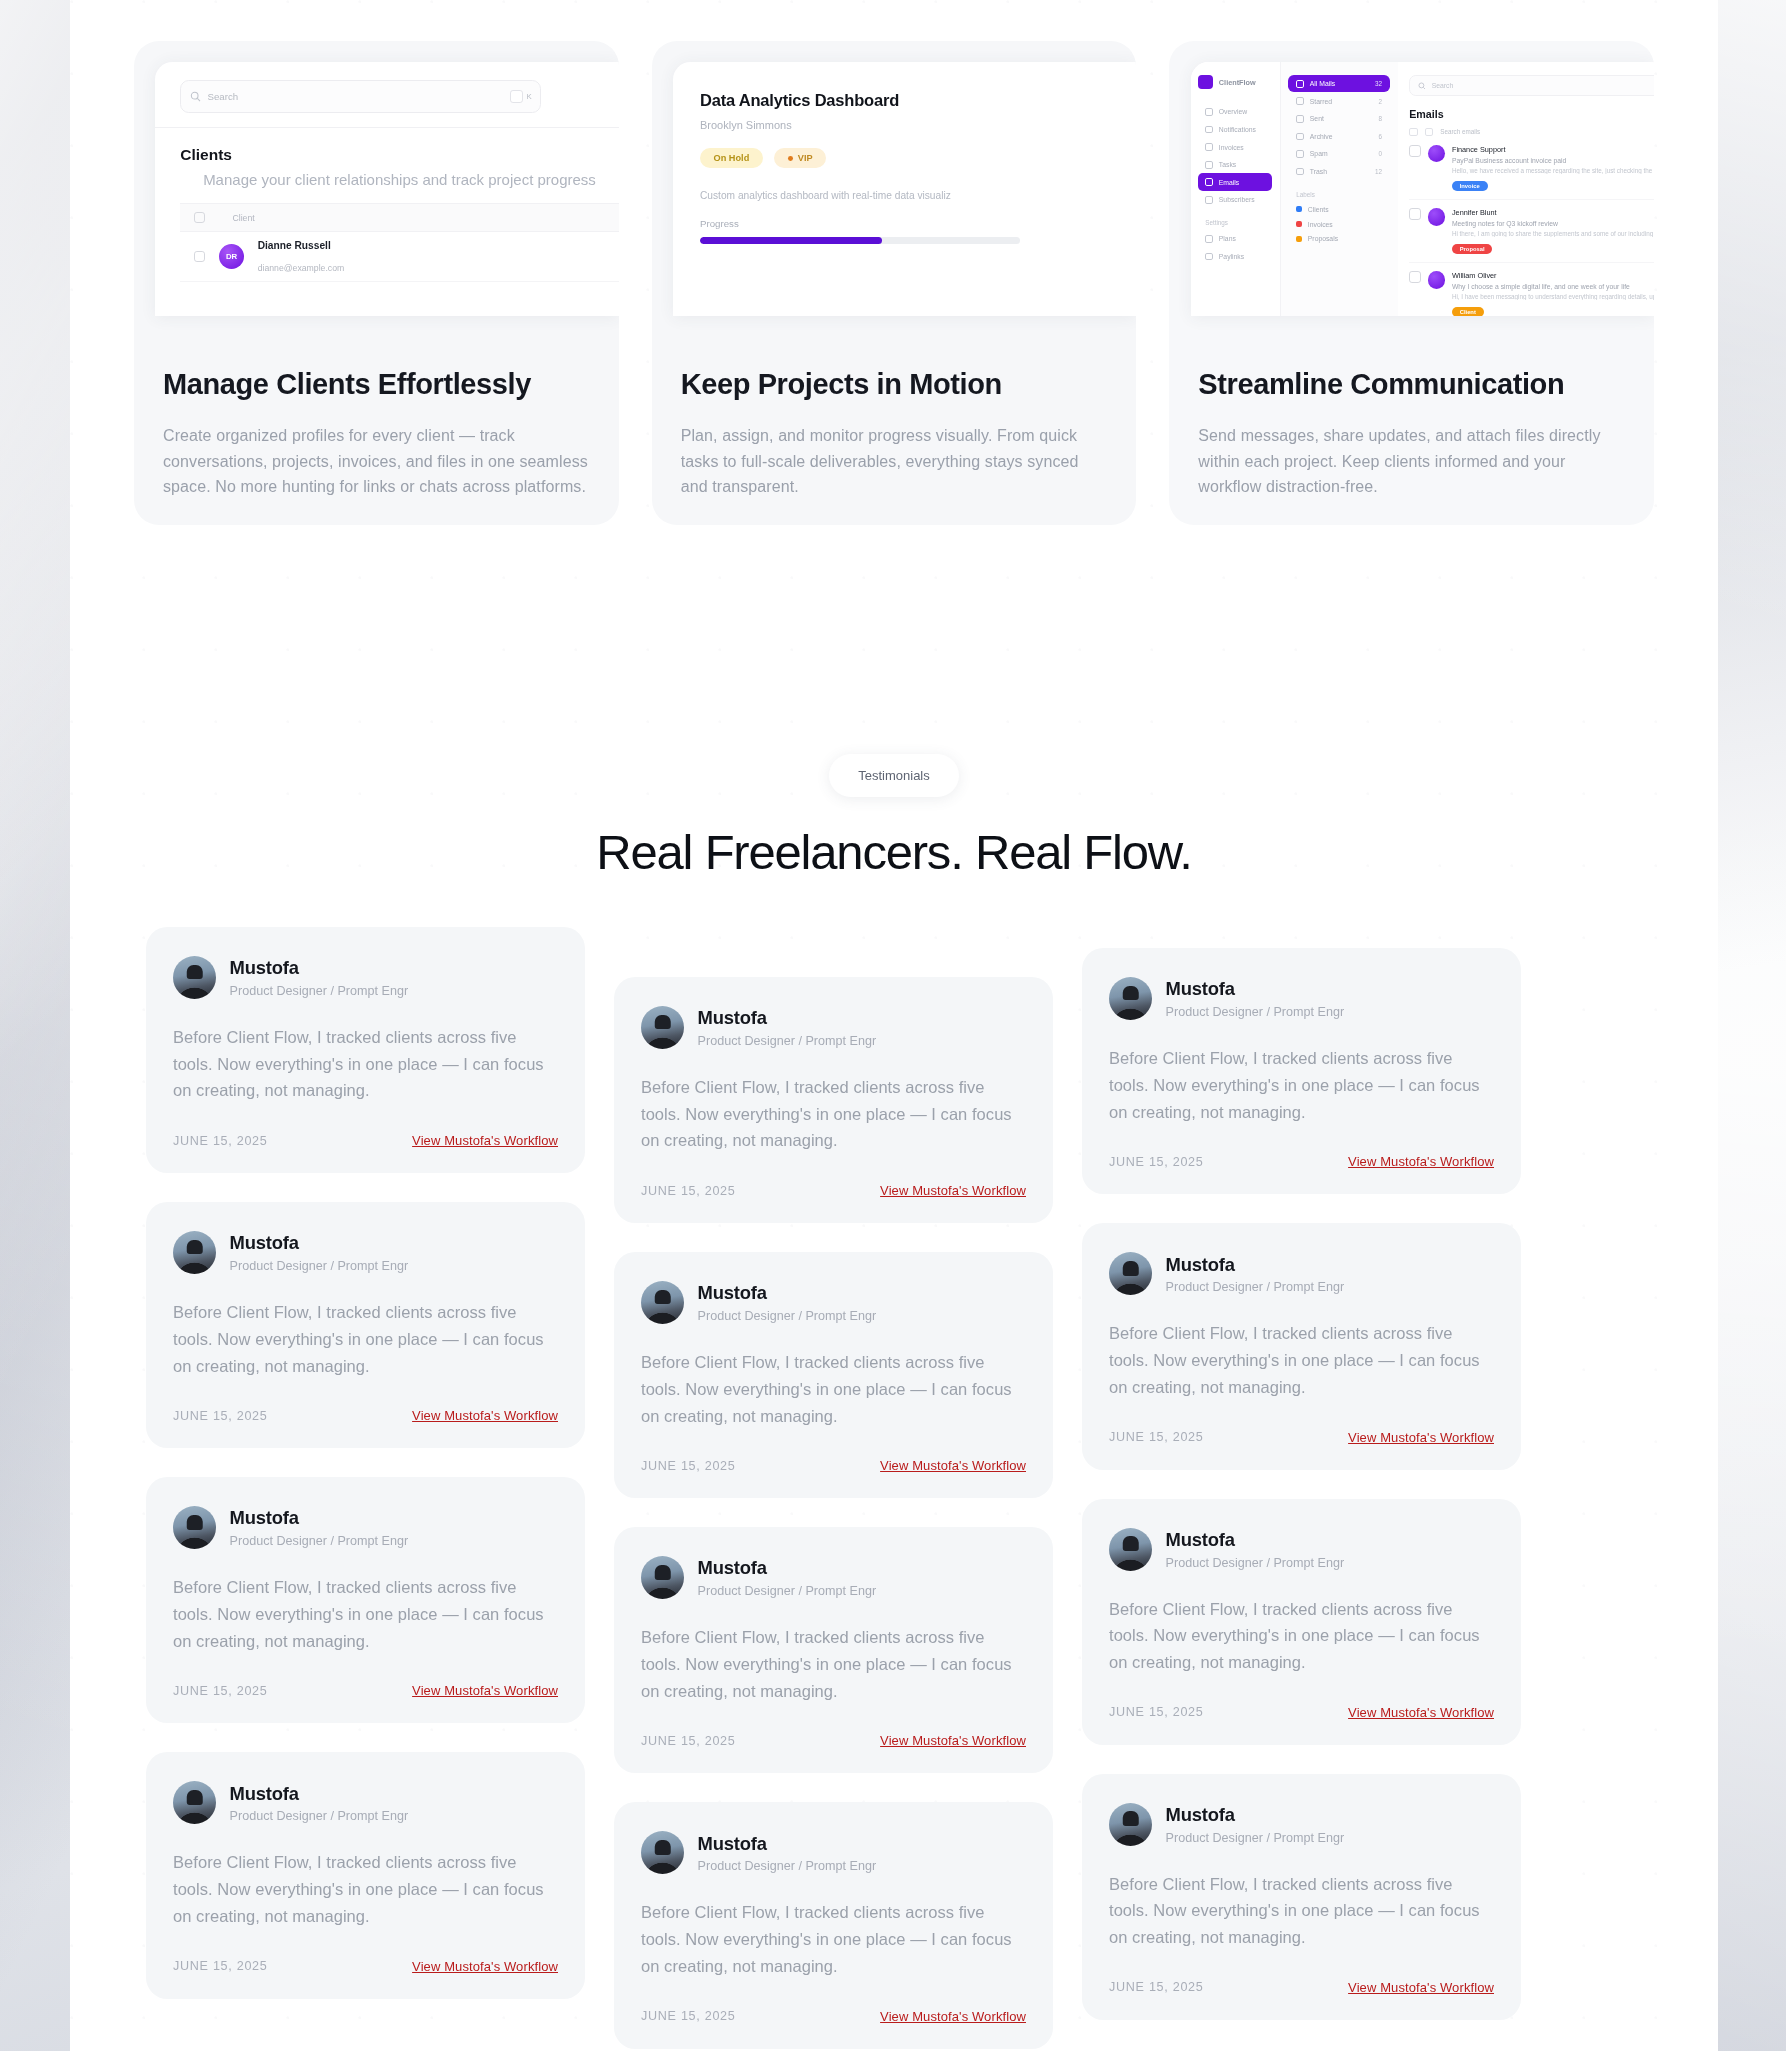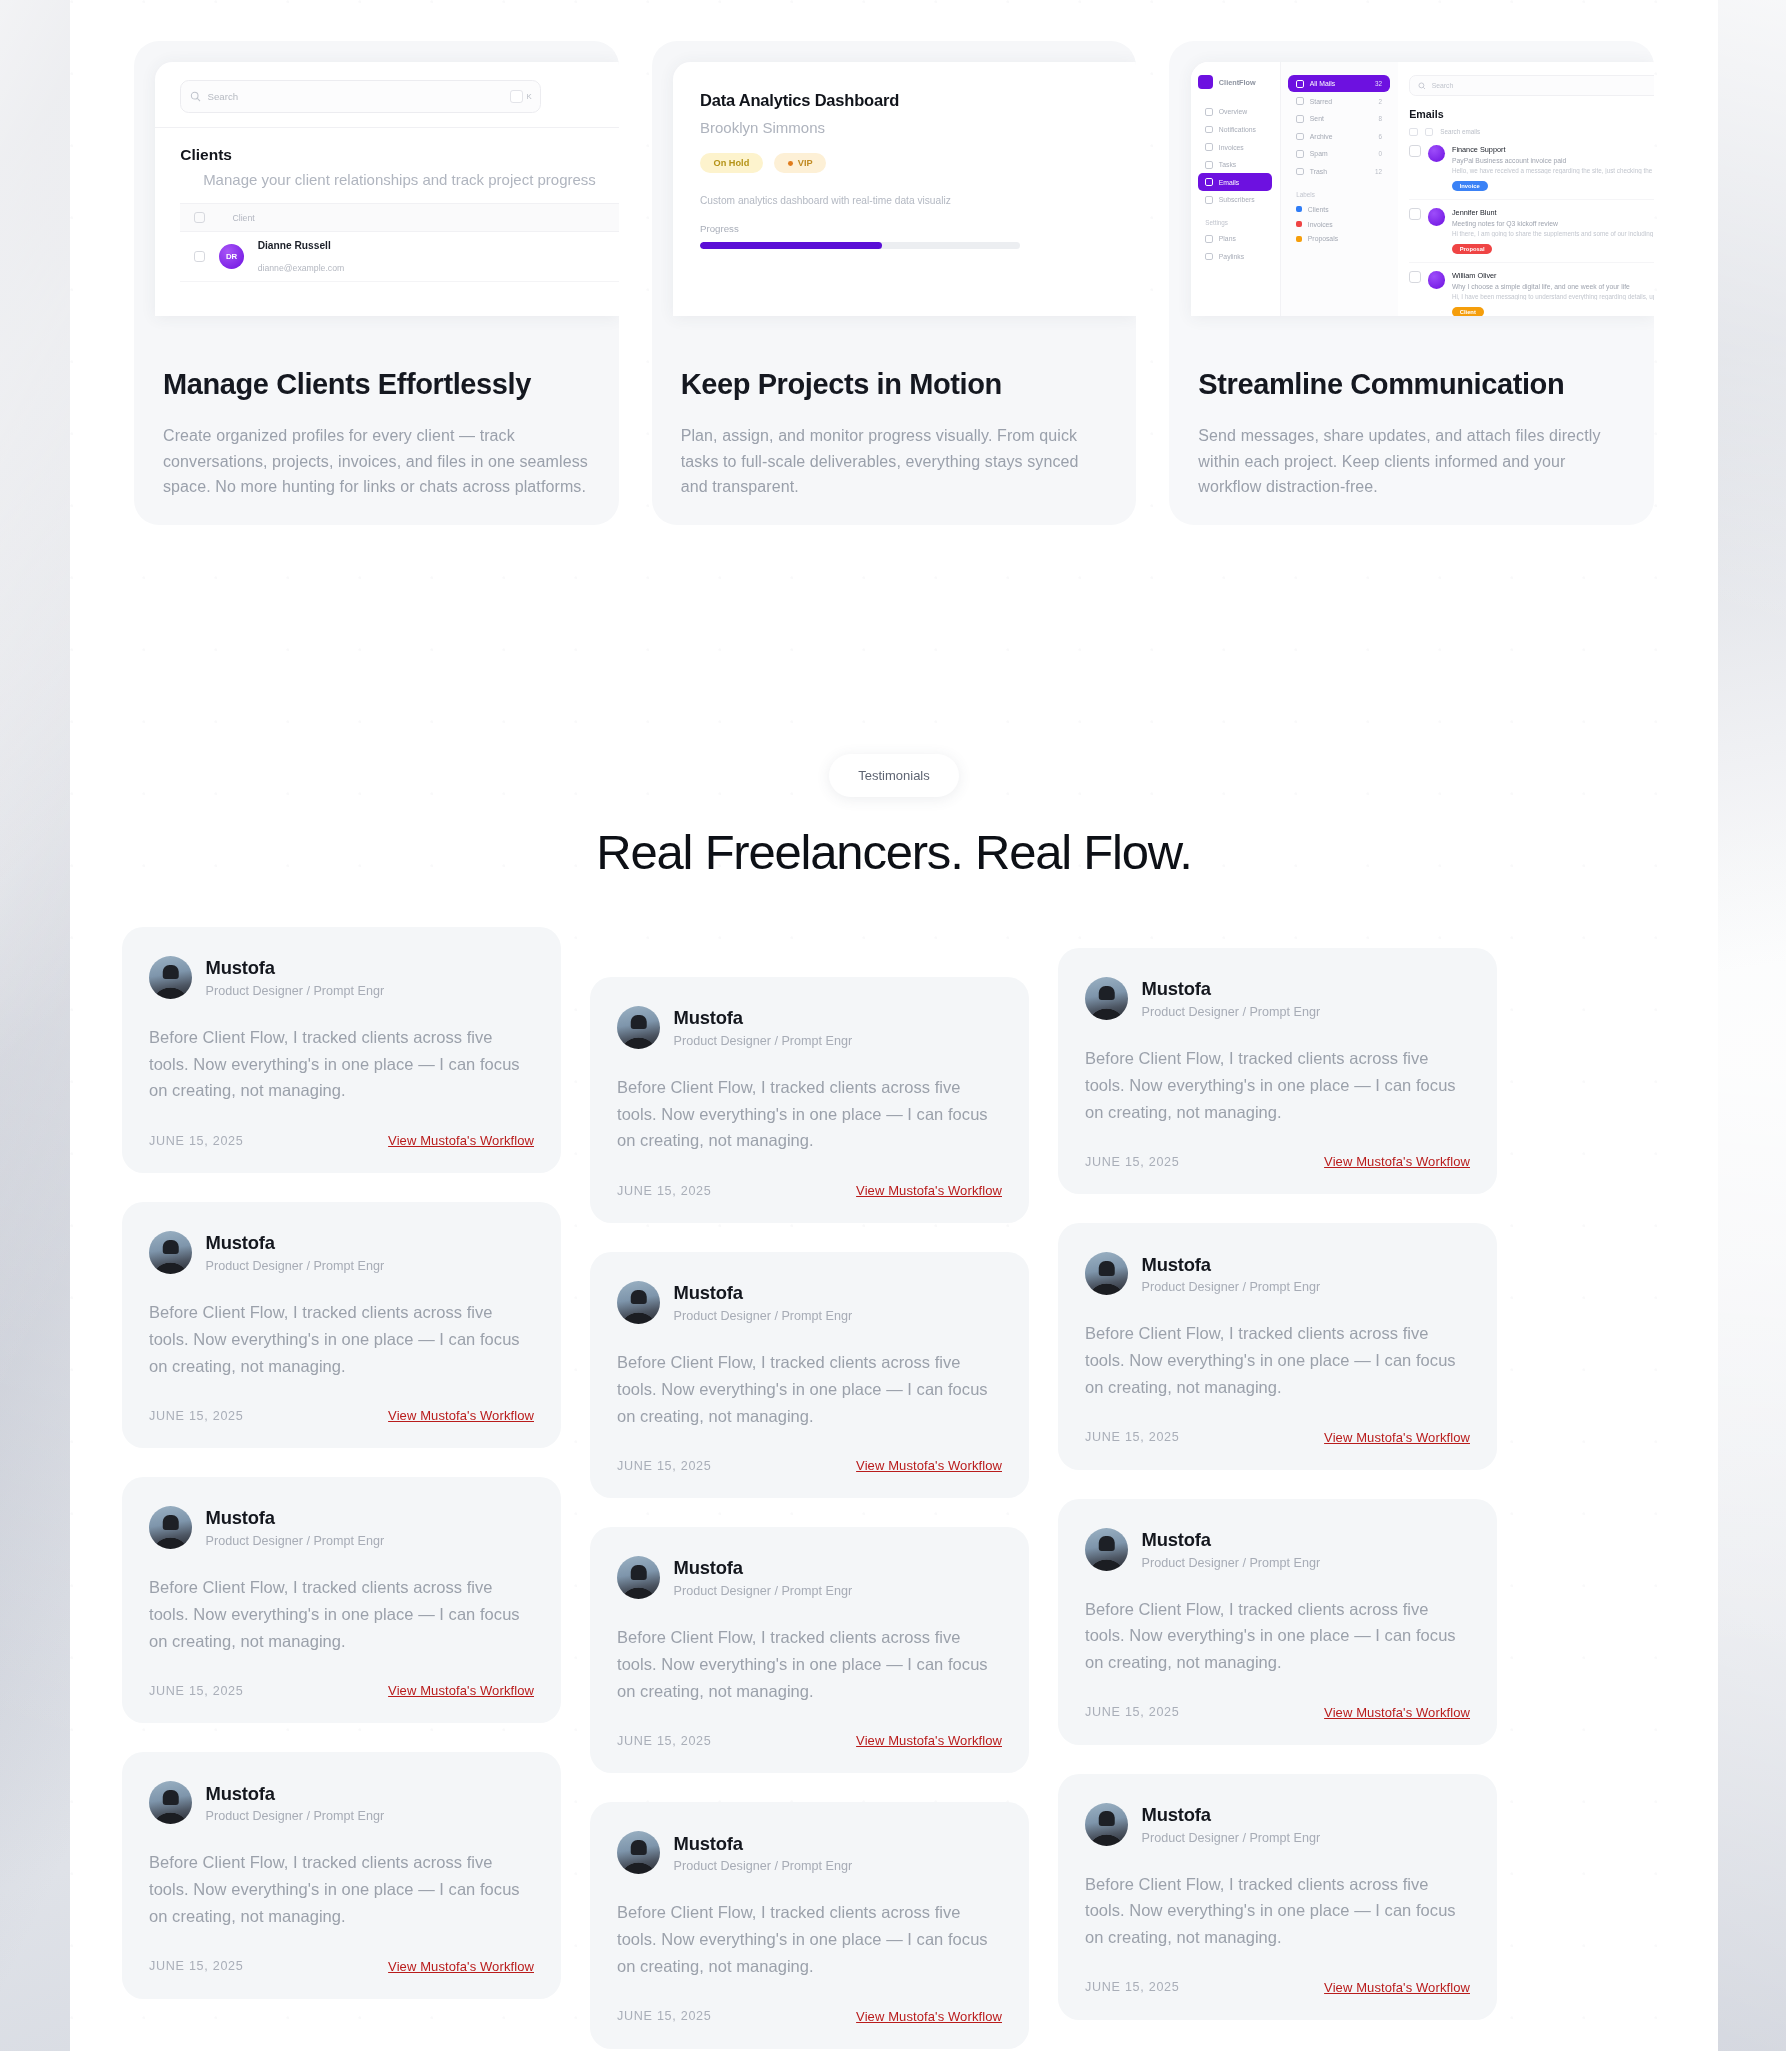--- a/index.html
+++ b/index.html
@@ -155,21 +155,21 @@
     background: radial-gradient(circle at 35% 30%, #a855f7, #6d11e0);
     display:flex;align-items:center;justify-content:center;
     font-size:7.8px;color:#fff;font-weight:700;flex:none;
   }
   .pv1 .nm { font-size: 10.2px; font-weight: 700; color: #1b1f28; }
   .pv1 .em { font-size: 8.7px; color: #b4b8c1; margin-top: 12px; }
 
   
   .pv2 { padding: 29px 0 0 27px; }
   .pv2 h4 { font-size: 16.5px; font-weight: 700; color: #11141b; letter-spacing: -0.2px; }
-  .pv2 .who { font-size: 15px; color: #aeb3bd; margin-top: 8.7px; }
+  .pv2 .who { font-size: 11px; color: #aeb3bd; margin-top: 8.7px; }
   .pv2 .badges { display: flex; gap: 11.6px; margin-top: 17.5px; }
   .pv2 .badge {
     border-radius: 969px; padding: 4.9px 13.6px; font-size: 9.2px; font-weight: 700;
   }
   .pv2 .badge.hold { background: #fdf3cd; color: #b59318; }
   .pv2 .badge.vip {
     background: #fdf0d6; color: #c08a22;
     display:flex;align-items:center;gap:4.9px;
   }
   .pv2 .badge.vip .dot {
@@ -257,21 +257,21 @@
     margin-top: 27px;
     text-align: center;
     font-size: 49px;
     font-weight: 400;
     letter-spacing: -1.2px;
     color: #0d1016;
   }
 
   .masonry {
     margin-top: 47px;
-    padding: 0 52px;
+    padding: 0 76px;
     display: flex;
     gap: 29px;
   }
   .col { width: 439px; display: flex; flex-direction: column; gap: 29px; }
   .col.c2 { padding-top: 50px; }
   .col.c3 { padding-top: 21.3px; }
 
   .t-card {
     background: #f4f6f8;
     border-radius: 21.3px;

